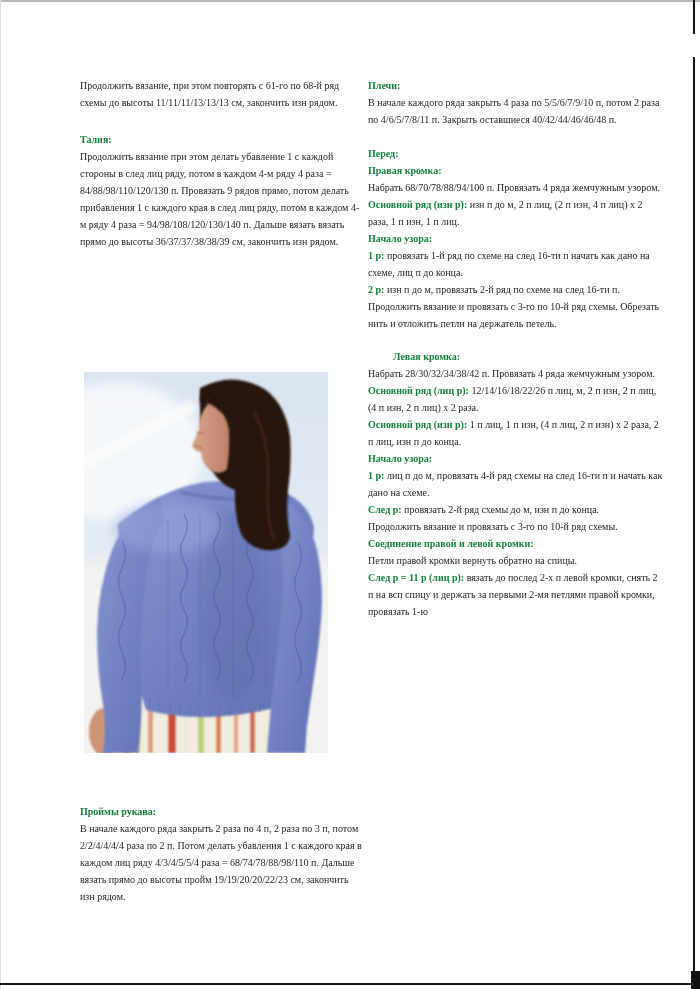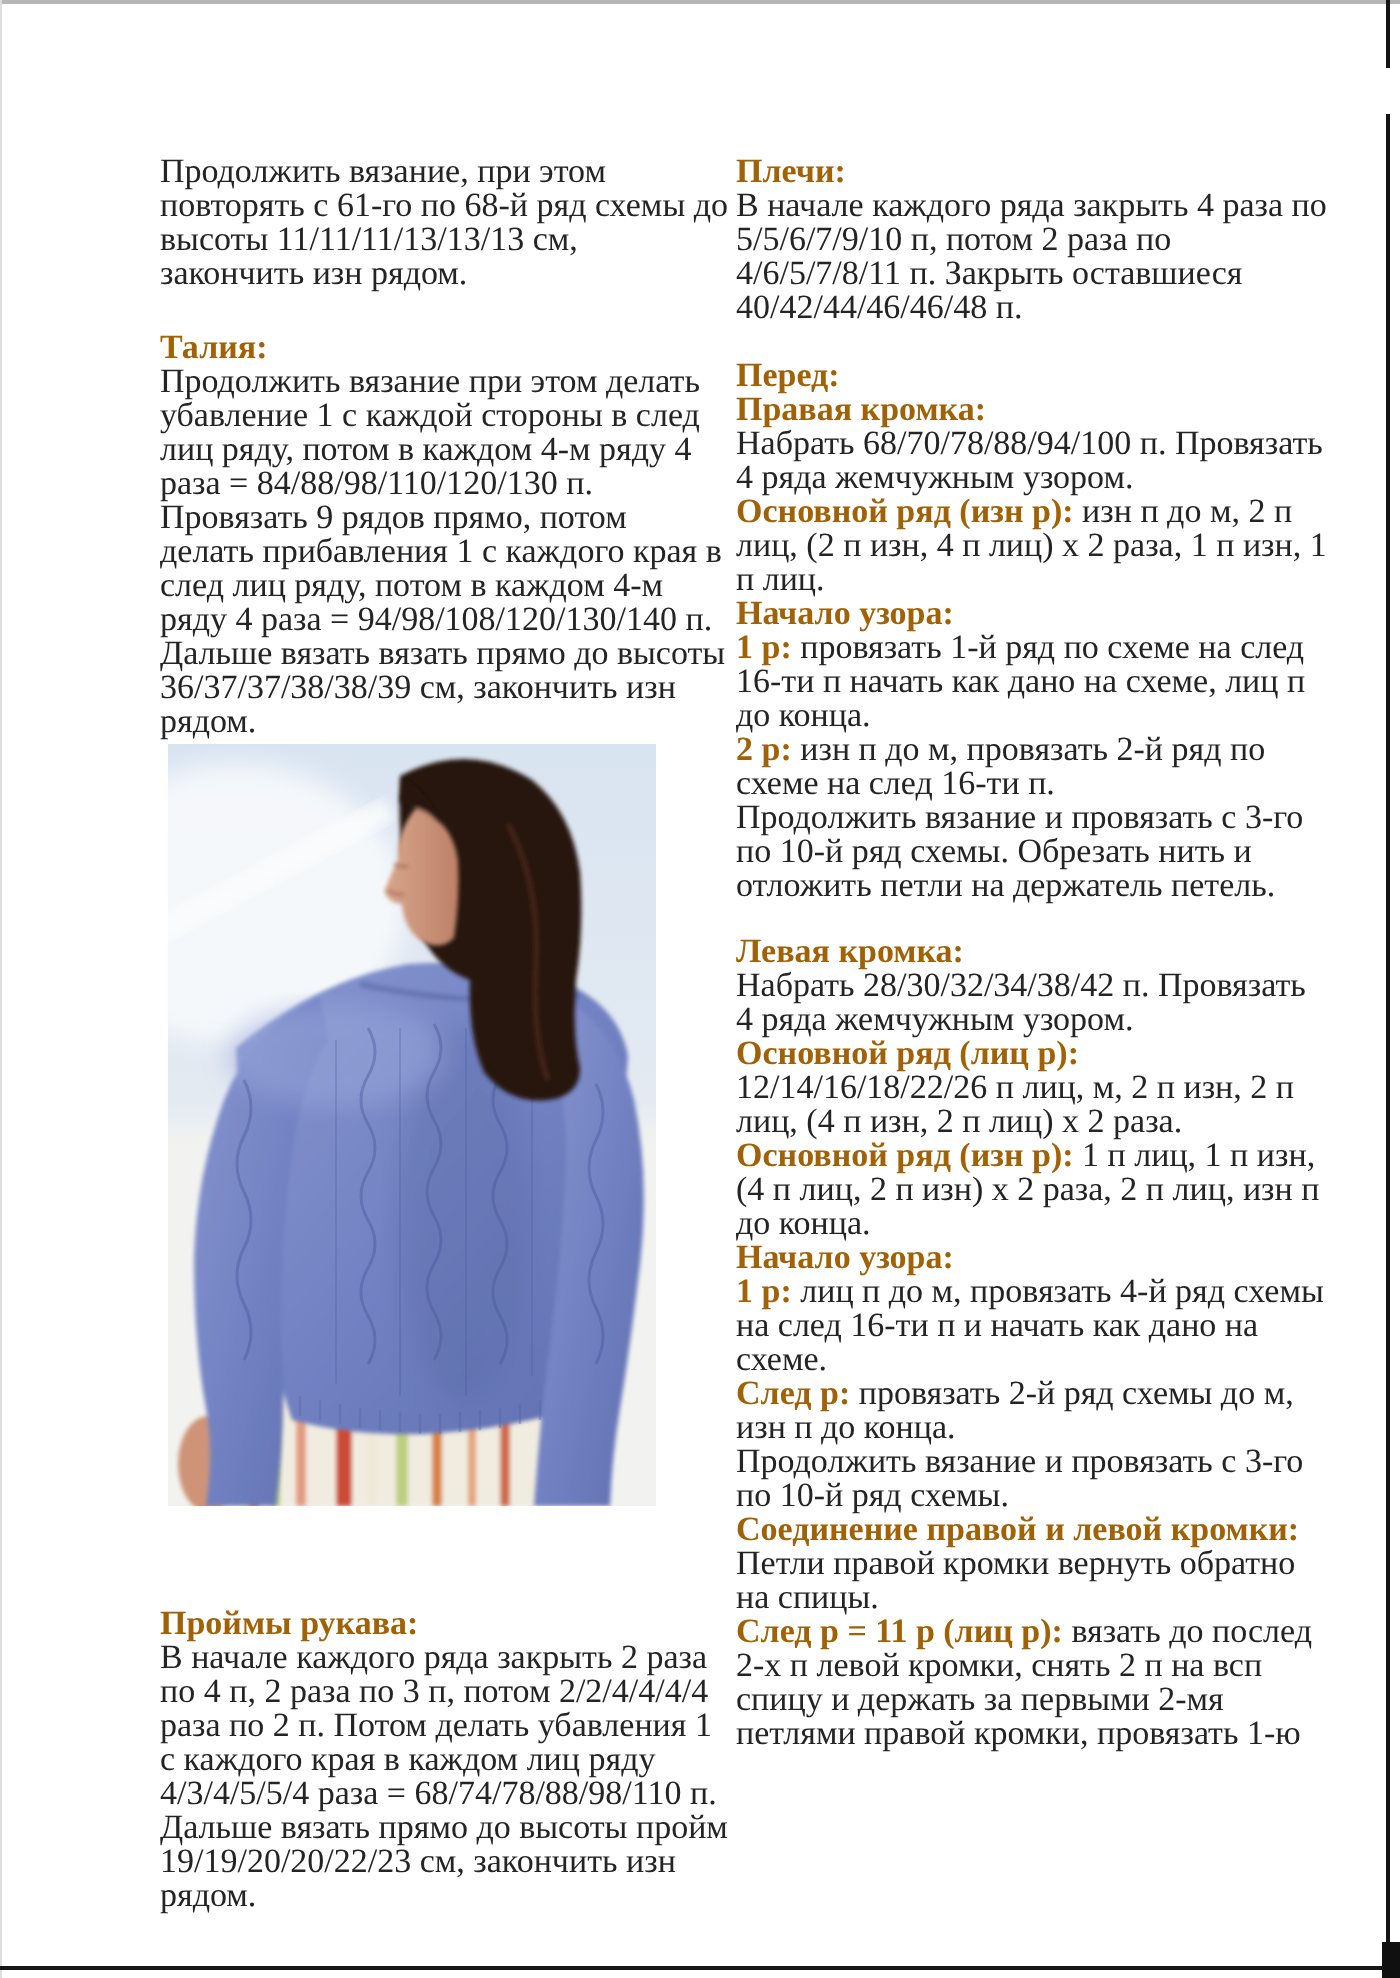--- a/index.html
+++ b/index.html
@@ -7,26 +7,26 @@
        font-family:"Liberation Serif","DejaVu Serif",serif;}
   .page{position:absolute;inset:0;background:#ffffff;}
   
   .edge-top{position:absolute;left:0;top:0;width:700px;height:2px;background:#b6b6b6;}
   .edge-left{position:absolute;left:0;top:0;width:1px;height:989px;background:#dedede;}
   .edge-right-a{position:absolute;left:693px;top:0;width:2px;height:34px;background:#141414;}
   .edge-right-b{position:absolute;left:693px;top:57px;width:2px;height:932px;background:#141414;}
   .edge-bottom{position:absolute;left:0;top:983px;width:700px;height:2px;background:#161616;}
   .edge-corner{position:absolute;left:691px;top:971px;width:9px;height:18px;background:#101010;}
   
-  .col{position:absolute;font-size:17px;line-height:17px;color:#242424;}
+  .col{position:absolute;font-size:10px;line-height:17px;color:#242424;}
   #left-top{left:80px;top:77px;width:284px;}
   #left-bottom{left:80px;top:803px;width:284px;}
   #right-col{left:368px;top:77px;width:296px;}
   .blk{margin:0;}
-  .blk b{font-weight:bold;color:#a16207;}
+  .blk b{font-weight:bold;color:#15803d;}
   
   .photo{position:absolute;left:84px;top:372px;width:244px;height:381px;overflow:hidden;
          background:#dce6f1;}
   .photo svg{display:block;}
 </style>
 </head>
 <body>
 
 <div class="page">
 
@@ -146,21 +146,21 @@
       <p class="blk"><b>Плечи:</b></p>
       <p class="blk"><span>В начале каждого ряда закрыть 4 раза по 5/5/6/7/9/10 п, потом 2 раза по 4/6/5/7/8/11 п. Закрыть оставшиеся 40/42/44/46/46/48 п.</span></p>
       <p class="blk" style="margin-top: 17px;"><b>Перед:</b></p>
       <p class="blk"><b>Правая кромка:</b></p>
       <p class="blk"><span>Набрать 68/70/78/88/94/100 п. Провязать 4 ряда жемчужным узором.</span></p>
       <p class="blk"><b>Основной ряд (изн р): </b><span>изн п до м, 2 п лиц, (2 п изн, 4 п лиц) x 2 раза, 1 п изн, 1 п лиц.</span></p>
       <p class="blk"><b>Начало узора:</b></p>
       <p class="blk"><b>1 р: </b><span>провязать 1-й ряд по схеме на след 16-ти п начать как дано на схеме, лиц п до конца.</span></p>
       <p class="blk"><b>2 р: </b><span>изн п до м, провязать 2-й ряд по схеме на след 16-ти п.</span></p>
       <p class="blk"><span>Продолжить вязание и провязать с 3-го по 10-й ряд схемы. Обрезать нить и отложить петли на держатель петель.</span></p>
-      <p class="blk" style="margin-top: 16px;"><b>Левая кромка:</b></p>
+      <p class="blk" style="margin-top: 16px; margin-left: 25px;"><b>Левая кромка:</b></p>
       <p class="blk"><span>Набрать 28/30/32/34/38/42 п. Провязать 4 ряда жемчужным узором.</span></p>
       <p class="blk"><b>Основной ряд (лиц р): </b><span>12/14/16/18/22/26 п лиц, м, 2 п изн, 2 п лиц, (4 п изн, 2 п лиц) x 2 раза.</span></p>
       <p class="blk"><b>Основной ряд (изн р): </b><span>1 п лиц, 1 п изн, (4 п лиц, 2 п изн) x 2 раза, 2 п лиц, изн п до конца.</span></p>
       <p class="blk"><b>Начало узора:</b></p>
       <p class="blk"><b>1 р: </b><span>лиц п до м, провязать 4-й ряд схемы на след 16-ти п и начать как дано на схеме.</span></p>
       <p class="blk"><b>След р: </b><span>провязать 2-й ряд схемы до м, изн п до конца.</span></p>
       <p class="blk"><span>Продолжить вязание и провязать с 3-го по 10-й ряд схемы.</span></p>
       <p class="blk" style=""><b>Соединение правой и левой кромки:</b></p>
       <p class="blk"><span>Петли правой кромки вернуть обратно на спицы.</span></p>
       <p class="blk"><b>След р = 11 р (лиц р): </b><span>вязать до послед 2-х п левой кромки, снять 2 п на всп спицу и держать за первыми 2-мя петлями правой кромки, провязать 1-ю</span></p>

